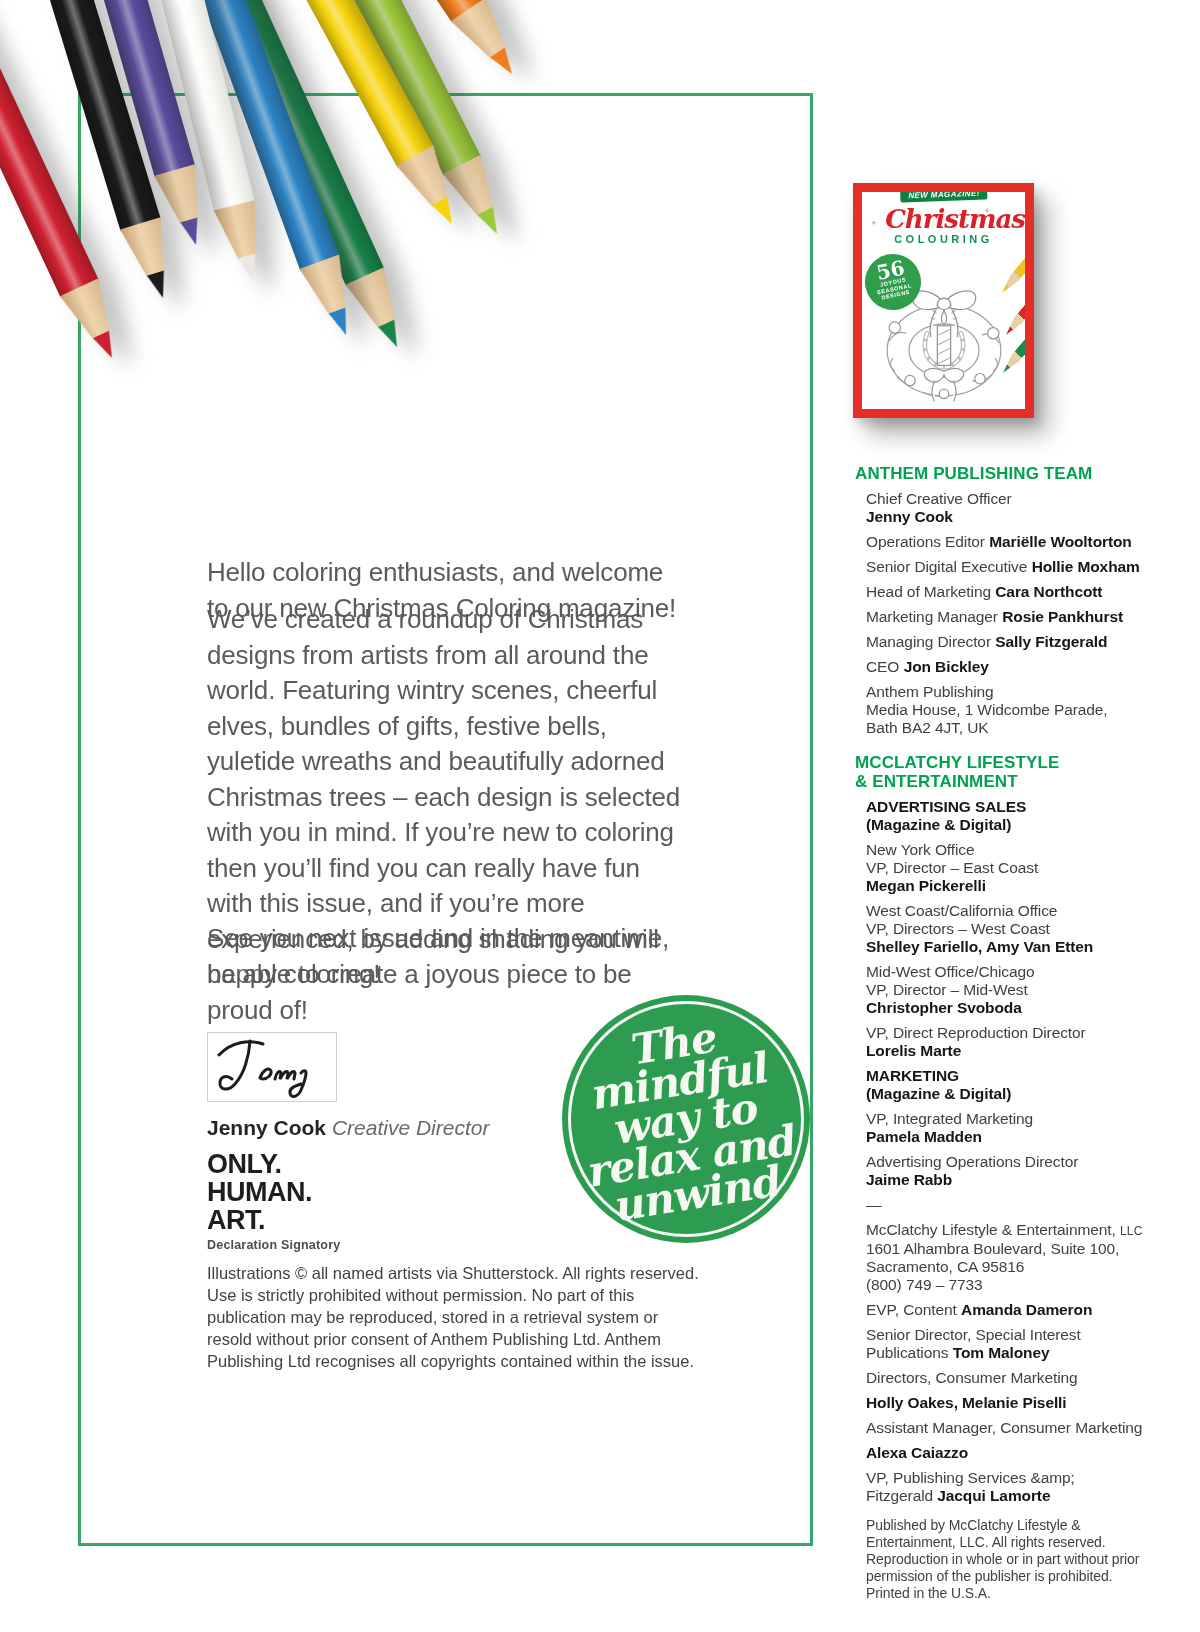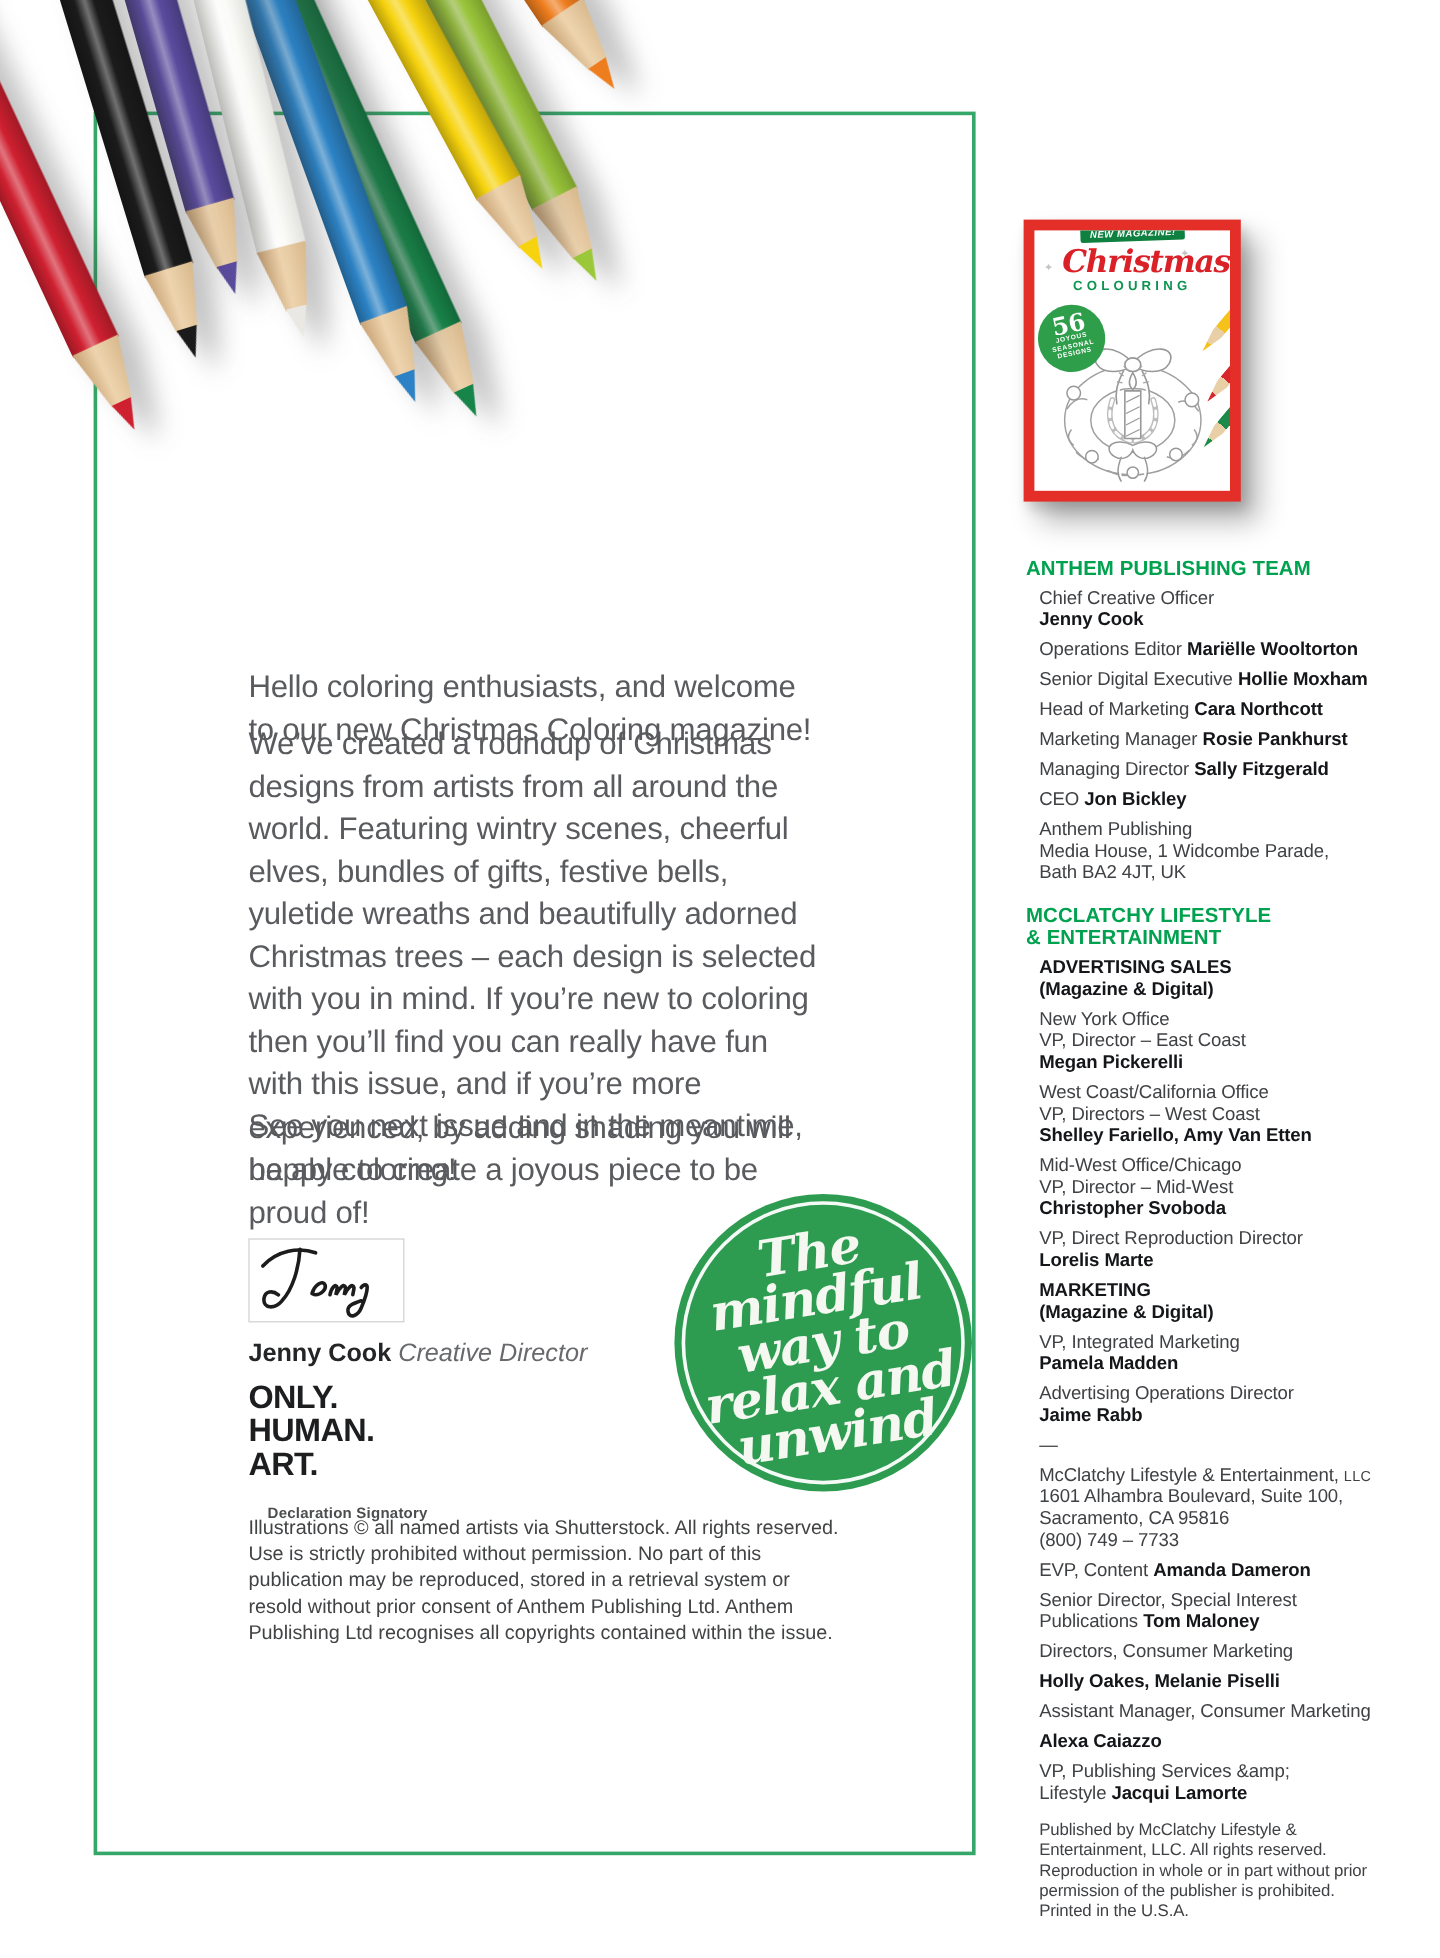--- a/index.html
+++ b/index.html
@@ -33,21 +33,21 @@
   .copy--closing{top:921px;}
   .sigbox{position:absolute;left:207px;top:1032px;width:128px;height:68px;
           border:1px solid #cfcfcf;background:#fff;}
   .sigbox svg{width:100%;height:100%;}
   .byline{position:absolute;left:207px;top:1116px;font-size:21px;color:#2f3133;margin:0;}
   .byline strong{font-weight:700;color:#232527;}
   .byline em{font-style:italic;color:#67696c;font-weight:400;text-align:center;}
   .oha{position:absolute;left:207px;top:1150px;margin:0;color:#1d1e20;
        font-weight:700;font-size:27px;line-height:28px;letter-spacing:-.5px;}
   .oha-sub{position:absolute;left:207px;top:1238px;font-size:12.5px;color:#4b4d4f;
-           font-weight:600;letter-spacing:.2px;margin:16px;}
+           font-weight:600;letter-spacing:.2px;margin:0;}
   .copyright{position:absolute;left:207px;top:1262px;width:500px;margin:0;
              color:#414345;font-size:16.5px;line-height:22px;}
 
   
   .badge{position:absolute;left:562px;top:995px;width:248px;height:248px;border-radius:50%;
          background:#2d9c51;display:flex;align-items:center;justify-content:center;}
   .badge::before{content:"";position:absolute;inset:6px;border:3px solid rgba(255,255,255,.95);
          border-radius:50%;}
   .badge-text{transform:rotate(-9deg);text-align:center;color:#f4f8f0;
          font-family:"DejaVu Serif",serif;font-style:italic;font-weight:bold;
@@ -329,19 +329,19 @@
     <p class="inline"><span>EVP, Content</span><strong>Amanda Dameron</strong></p>
     <p class="inline"><span>Senior Director, Special Interest Publications</span><strong>Tom Maloney</strong></p>
 
     <p>Directors, Consumer Marketing</p>
     <p><strong>Holly Oakes, Melanie Piselli</strong></p>
     <p>Assistant Manager, Consumer Marketing</p>
     <p><strong>Alexa Caiazzo</strong></p>
 
     <p>
       <span class="blk">VP, Publishing Services &amp;amp;</span>
-      <span class="blk"><span>Lifestyle</span> <strong>Jacqui Lamorte</strong></span>
+      <span class="blk"><span>Fitzgerald</span> <strong>Jacqui Lamorte</strong></span>
     </p>
 
     <p class="small-print">Published by McClatchy Lifestyle &amp; Entertainment, LLC. All rights reserved. Reproduction in whole or in part without prior permission of the publisher is prohibited. Printed in the U.S.A.</p>
   </div>
 
 </div>
 
 </body></html>

